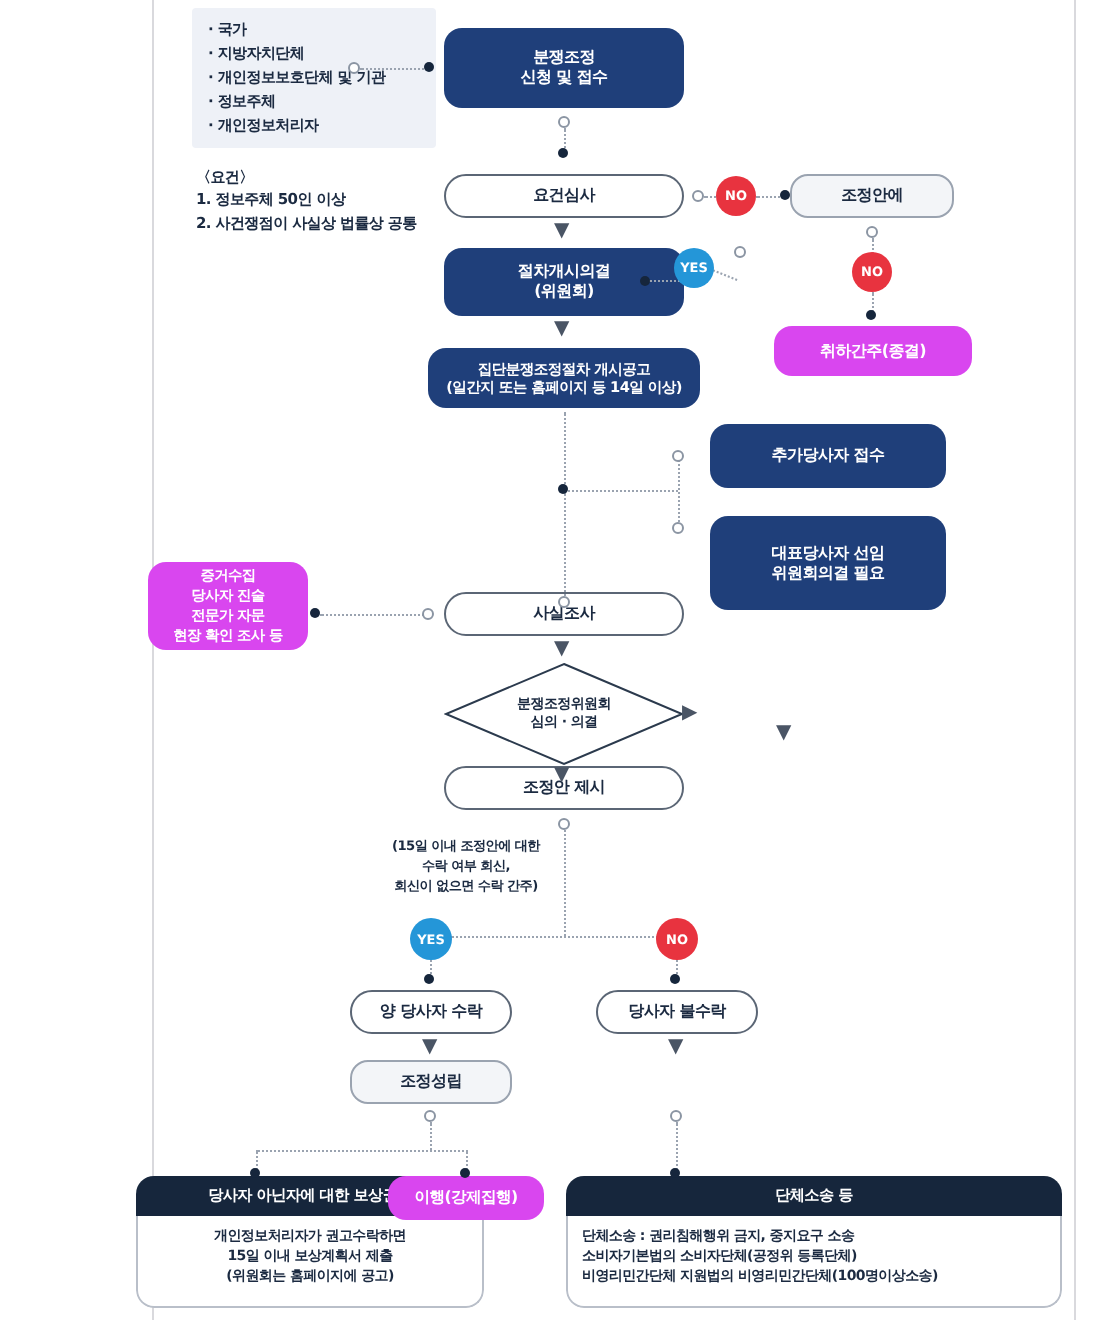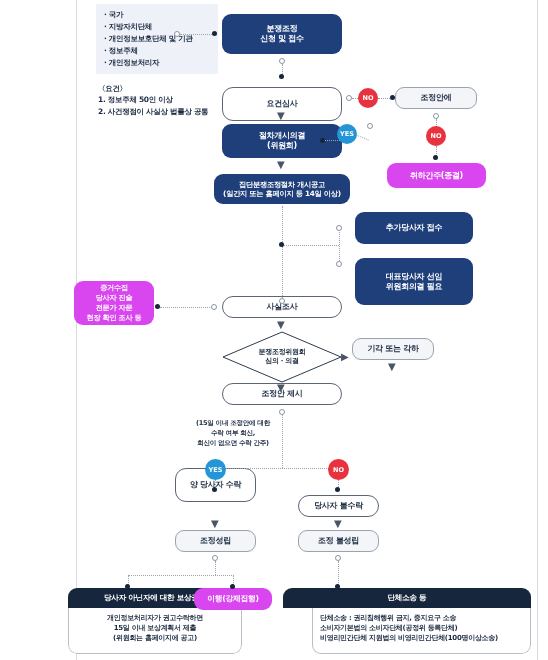--- a/index.html
+++ b/index.html
@@ -220,21 +220,21 @@
 
   <div class="node n-blue" style="left:222px;top:14px;width:120px;height:40px;font-size:8px;">
     <span class="ln">분쟁조정</span>
     <span class="ln">신청 및 접수</span>
   </div>
 
   <div class="ring" style="left:279px;top:58px;"></div>
   <div class="vline" style="left:282px;top:64px;height:10px;"></div>
   <div class="dot" style="left:279px;top:74px;"></div>
 
-  <div class="node n-white" style="left:222px;top:87px;width:120px;height:34px;font-size:8px;">
+  <div class="node n-white" style="left:222px;top:87px;width:120px;height:22px;font-size:8px;">
     <span class="ln">요건심사</span>
   </div>
 
   <div class="ring" style="left:346px;top:95px;"></div>
   <div class="hline" style="left:352px;top:98px;width:8px;"></div>
   <div class="badge no" style="left:358px;top:88px;width:20px;height:20px;font-size:6.5px;">
     <span>NO</span>
   </div>
   <div class="hline" style="left:378px;top:98px;width:14px;"></div>
   <div class="dot" style="left:390px;top:95px;"></div>
@@ -317,23 +317,20 @@
       <polygon points="60,1 119,26 60,51 1,26" fill="#ffffff" stroke="#2b3a4d" stroke-width="1"></polygon>
     </svg>
     <div class="dlabel">
       <span class="ln">분쟁조정위원회</span>
       <span class="ln">심의 · 의결</span>
     </div>
   </div>
 
   <div class="chev" style="left:341px;top:352px;">▶</div>
 
-  <div class="node n-pale" style="left:352px;top:338px;width:82px;height:22px;font-size:8px;">
-    <span class="ln">기각 또는 각하</span>
-  </div>
 
   <div class="chev" style="left:388px;top:362px;">▼</div>
 
 
   <div class="chev" style="left:277px;top:383px;">▼</div>
 
   <div class="node n-white" style="left:222px;top:383px;width:120px;height:22px;font-size:8px;">
     <span class="ln">조정안 제시</span>
   </div>
 
@@ -353,36 +350,33 @@
   </div>
   <div class="vline" style="left:215px;top:480px;height:9px;"></div>
   <div class="dot" style="left:212px;top:487px;"></div>
 
   <div class="badge no" style="left:328px;top:459px;width:21px;height:21px;font-size:6.5px;">
     <span>NO</span>
   </div>
   <div class="vline" style="left:338px;top:480px;height:9px;"></div>
   <div class="dot" style="left:335px;top:487px;"></div>
 
-  <div class="node n-white" style="left:175px;top:468px;width:81px;height:34px;font-size:8px;">
+  <div class="node n-white" style="left:175px;top:495px;width:81px;height:22px;font-size:8px;">
     <span class="ln">양 당사자 수락</span>
   </div>
   <div class="chev" style="left:211px;top:519px;">▼</div>
   <div class="node n-pale" style="left:175px;top:530px;width:81px;height:22px;font-size:8px;">
     <span class="ln">조정성립</span>
   </div>
   <div class="ring" style="left:212px;top:555px;"></div>
 
   <div class="node n-white" style="left:298px;top:495px;width:81px;height:22px;font-size:8px;">
     <span class="ln">당사자 불수락</span>
   </div>
   <div class="chev" style="left:334px;top:519px;">▼</div>
-  <div class="node n-pale" style="left:298px;top:530px;width:81px;height:22px;font-size:8px;">
-    <span class="ln">조정 불성립</span>
-  </div>
   <div class="ring" style="left:335px;top:555px;"></div>
 
   <div class="vline" style="left:215px;top:561px;height:14px;"></div>
   <div class="hline" style="left:128px;top:575px;width:88px;"></div>
   <div class="vline" style="left:128px;top:575px;height:12px;"></div>
   <div class="dot" style="left:125px;top:584px;"></div>
   <div class="vline" style="left:233px;top:575px;height:12px;"></div>
   <div class="dot" style="left:230px;top:584px;"></div>
   <div class="hline" style="left:215px;top:575px;width:19px;"></div>
 
@@ -401,20 +395,20 @@
   </div>
 
   <div class="node n-navy" style="left:194px;top:588px;width:78px;height:22px;font-size:7.8px;">
     <span class="ln">이행(강제집행)</span>
   </div>
 
   <div class="card left-body" style="left:283px;top:588px;width:248px;height:66px;">
     <div class="card-head" style="height:20px;font-size:7.6px;">
       <span>단체소송 등</span>
     </div>
-    <div class="card-body" style="height:46px;padding:5px 7px;font-size:7px;margin-left:29px;">
+    <div class="card-body" style="height:46px;padding:5px 7px;font-size:7px;">
       <span class="ln">단체소송 : 권리침해행위 금지, 중지요구 소송</span>
       <span class="ln">소비자기본법의 소비자단체(공정위 등록단체)</span>
       <span class="ln">비영리민간단체 지원법의 비영리민간단체(100명이상소송)</span>
     </div>
   </div>
 
 </div>
 
 </body></html>

